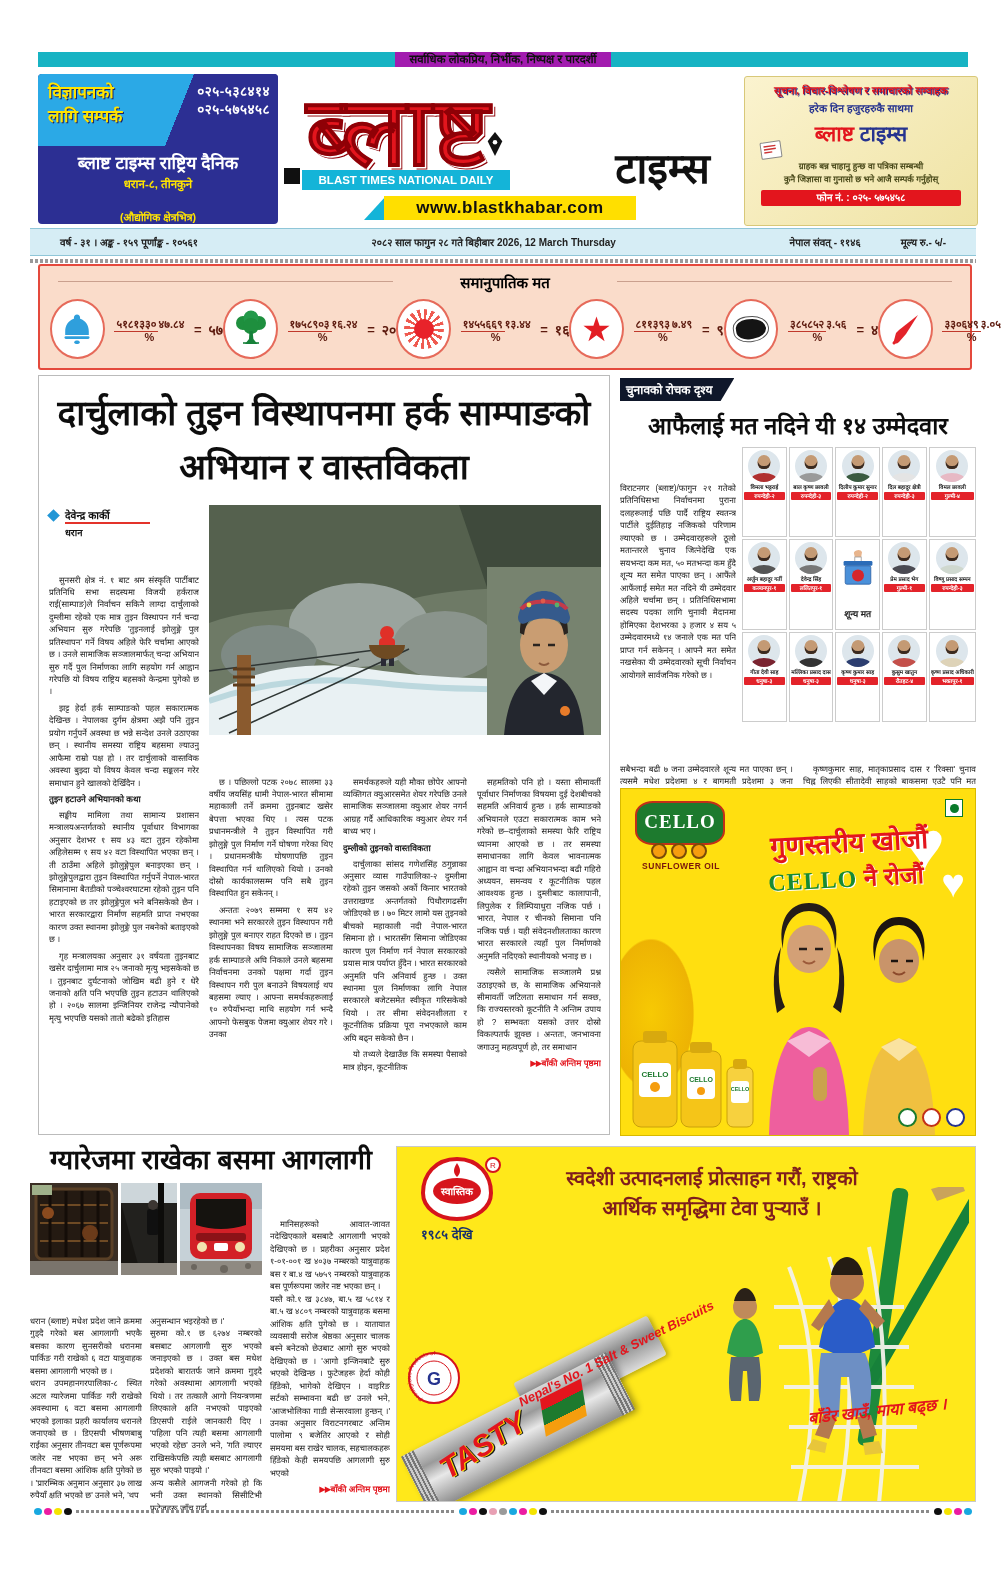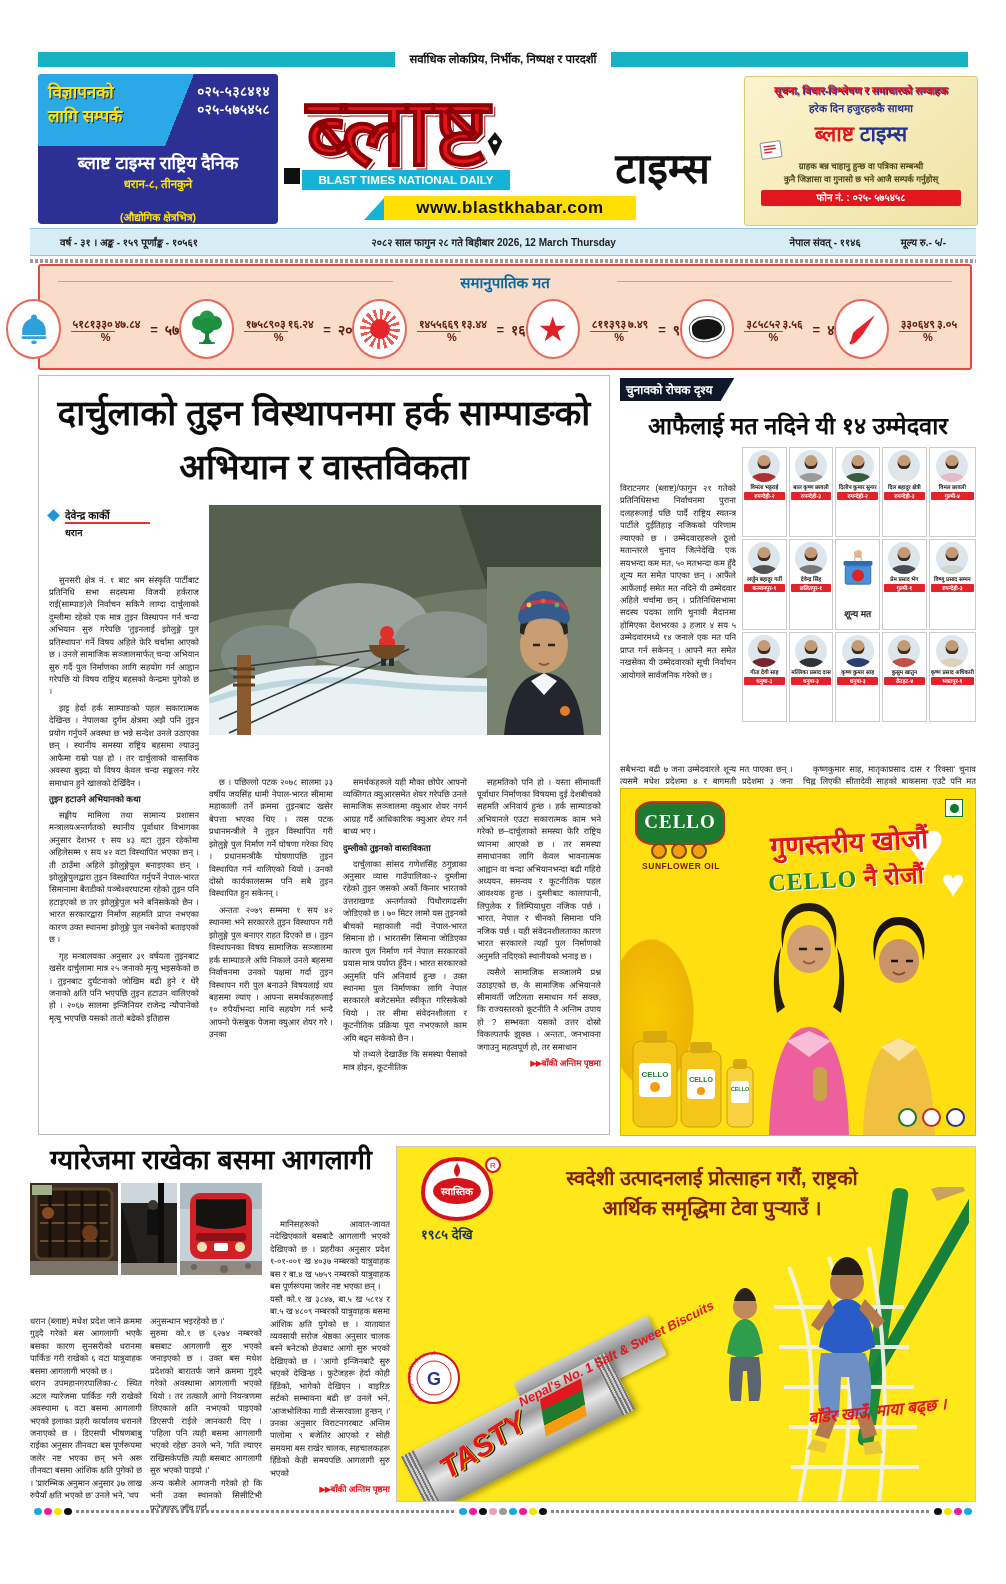--- a/index.html
+++ b/index.html
@@ -2,21 +2,21 @@
 <html><head>
 <meta charset="utf-8">
 <style>
   html,body{margin:0;padding:0;background:#e9e9e9;}
   .page{position:relative;width:1006px;height:1584px;background:#fff;margin:0 auto;
         font-family:"Liberation Sans","DejaVu Sans",sans-serif;overflow:hidden;color:#111;}
   .abs{position:absolute;}
 
   
   .tagbar{left:38px;top:52px;width:930px;height:15px;background:#17b3c3;display:flex;align-items:center;justify-content:center;}
-  .tagbar span{background:#ffffff;padding:0 14px;font-size:11.5px;font-weight:bold;color:#101010;line-height:15px;}
+  .tagbar span{background:#a21caf;padding:0 14px;font-size:11.5px;font-weight:bold;color:#101010;line-height:15px;}
 
   
   .adL{left:38px;top:74px;width:240px;height:150px;background:#2c2f93;border-radius:4px;overflow:hidden;}
   .adL .top{position:absolute;left:0;top:0;width:100%;height:72px;
             background:linear-gradient(112deg,#2ba9e6 0 58%,#2c2f93 58%);}
   .adL .h1,.adL .h2{position:absolute;left:10px;color:#ffe400;font-weight:bold;font-size:17px;text-shadow:1px 1px 0 #14216e;}
   .adL .h1{top:6px;} .adL .h2{top:30px;}
   .adL .p1,.adL .p2{position:absolute;right:8px;color:#fff;font-weight:bold;font-size:13.5px;letter-spacing:.5px;}
   .adL .p1{top:8px;} .adL .p2{top:26px;}
   .adL .nm{position:absolute;left:0;top:76px;width:100%;text-align:center;color:#fff;font-weight:bold;font-size:17.5px;}
@@ -50,24 +50,24 @@
 
   
   .dateline{left:30px;top:228px;width:946px;height:26px;background:#d6edf5;border-top:1px solid #8fc6d8;border-bottom:1px solid #8fc6d8;
             display:flex;align-items:center;font-size:10px;font-weight:bold;color:#222;}
   .dateline .dl{margin-left:30px;} .dateline .dc{margin:0 auto;} .dateline .de{margin-right:40px;} .dateline .dp{margin-right:30px;}
   .rule2{left:30px;top:258px;width:946px;height:4px;
          background:repeating-linear-gradient(90deg,#999 0 3px,#fff 3px 5px);border-top:1px solid #fff;}
 
   
   .elect{left:38px;top:264px;width:930px;height:102px;background:#fadcca;border:2px solid #e4493c;border-radius:3px;}
-  .elect .ttl{position:absolute;left:0;top:6px;width:100%;text-align:center;font-size:15px;font-weight:bold;color:#0369a1;}
+  .elect .ttl{position:absolute;left:0;top:6px;width:100%;text-align:center;font-size:15px;font-weight:bold;color:#000000;}
   .elect .ttl:before,.elect .ttl:after{content:"";position:absolute;top:9px;width:335px;border-top:1px solid #caa08e;}
   .elect .ttl:before{left:18px;} .elect .ttl:after{right:18px;}
-  .elect .row{position:absolute;left:10px;top:28px;width:910px;height:70px;display:flex;align-items:center;justify-content:flex-end;}
+  .elect .row{position:absolute;left:10px;top:28px;width:910px;height:70px;display:flex;align-items:center;justify-content:space-between;}
   .party{display:flex;align-items:center;gap:7px;}
   .pic{width:56px;height:56px;border-radius:50%;background:#fff;border:2px solid #e66a5a;display:grid;place-items:center;}
   .frac{text-align:center;font-size:11px;font-weight:bold;color:#5d1a0e;}
   .frac .v{border-bottom:1.5px solid #c0392b;padding:0 2px 1px;}
   .frac .p{padding-top:1px;}
   .eq{font-size:13px;font-weight:bold;color:#5d1a0e;}
   .seats{font-size:14px;font-weight:bold;color:#5d1a0e;}
   .sun{width:40px;height:40px;border-radius:50%;background:repeating-conic-gradient(#ef5a50 0deg 10deg,#fff 10deg 22.5deg);display:grid;place-items:center;}
   .sun i{width:20px;height:20px;border-radius:50%;background:#e8232a;}
   .star{font-size:34px;color:#e31e24;line-height:1;}

